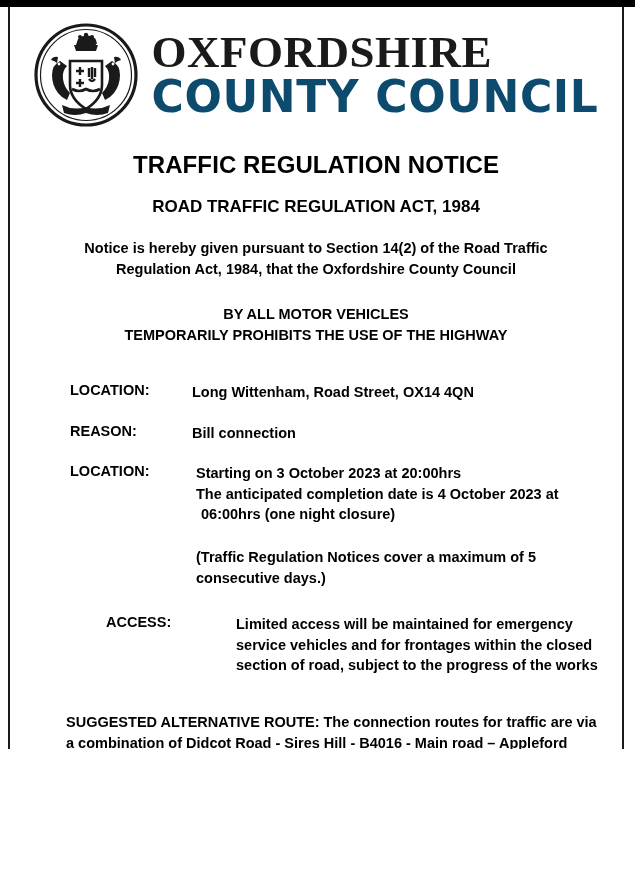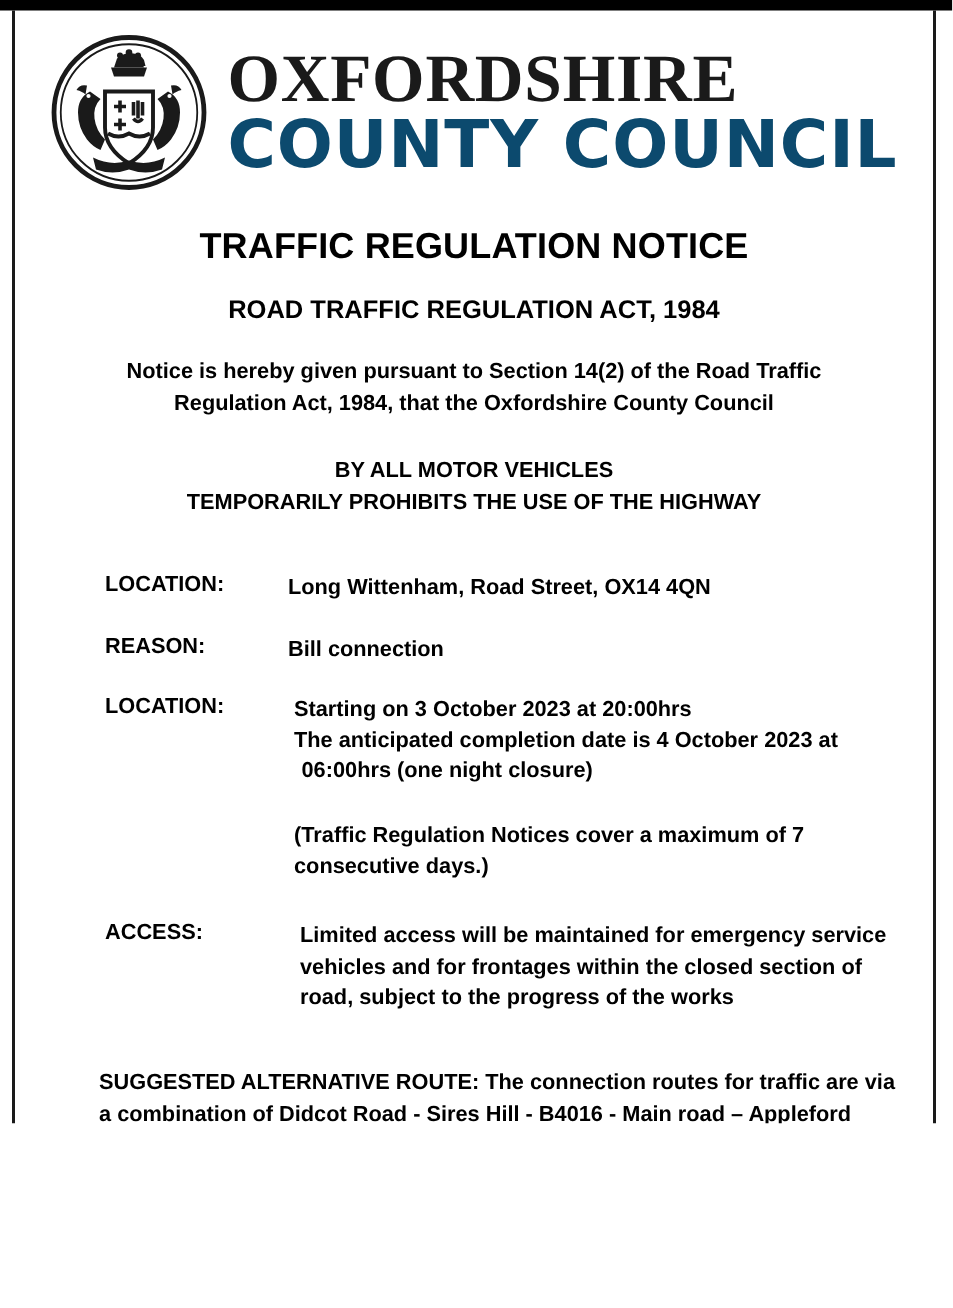--- a/index.html
+++ b/index.html
@@ -151,21 +151,21 @@
   .duration-note {
     font-size: 14.5px;
     font-weight: bold;
     line-height: 1.42;
     margin-left: 126px;
     margin-top: 22px;
     margin-bottom: 26px;
     padding-right: 50px;
   }
 
-  .field-row.access .field-label { flex: 0 0 126px; }
+  .field-row.access .field-label { flex: 0 0 126px; margin-left: 36px; }
   .field-row.access .field-value { padding-left: 4px; }
 
   
   .alt-route {
     font-size: 14.5px;
     font-weight: bold;
     line-height: 1.44;
     margin-top: 36px;
     padding-left: 56px;
     padding-right: 24px;
@@ -268,21 +268,21 @@
 
       <div class="field-row duration">
         <div class="field-label">LOCATION:</div>
         <div class="field-value">
           <div>Starting on 3 October 2023 at 20:00hrs</div>
           <div>The anticipated completion date is 4 October 2023 at</div>
           <div class="vline-indent">06:00hrs (one night closure)</div>
         </div>
       </div>
 
-      <div class="duration-note">(Traffic Regulation Notices cover a maximum of 7 consecutive days.)</div>
+      <div class="duration-note">(Traffic Regulation Notices cover a maximum of 5 consecutive days.)</div>
 
       <div class="field-row access">
         <div class="field-label">ACCESS:</div>
         <div class="field-value">Limited access will be maintained for emergency service vehicles and for frontages within the closed section of road, subject to the progress of the works</div>
       </div>
     </div>
 
     <div class="alt-route">SUGGESTED ALTERNATIVE ROUTE: The connection routes for traffic are via a combination of Didcot Road - Sires Hill - B4016 - Main road – Appleford Road - Tollgate Road - Abington road - A415 - High street and vice-versa.</div>
 
     <div class="sig-block">

